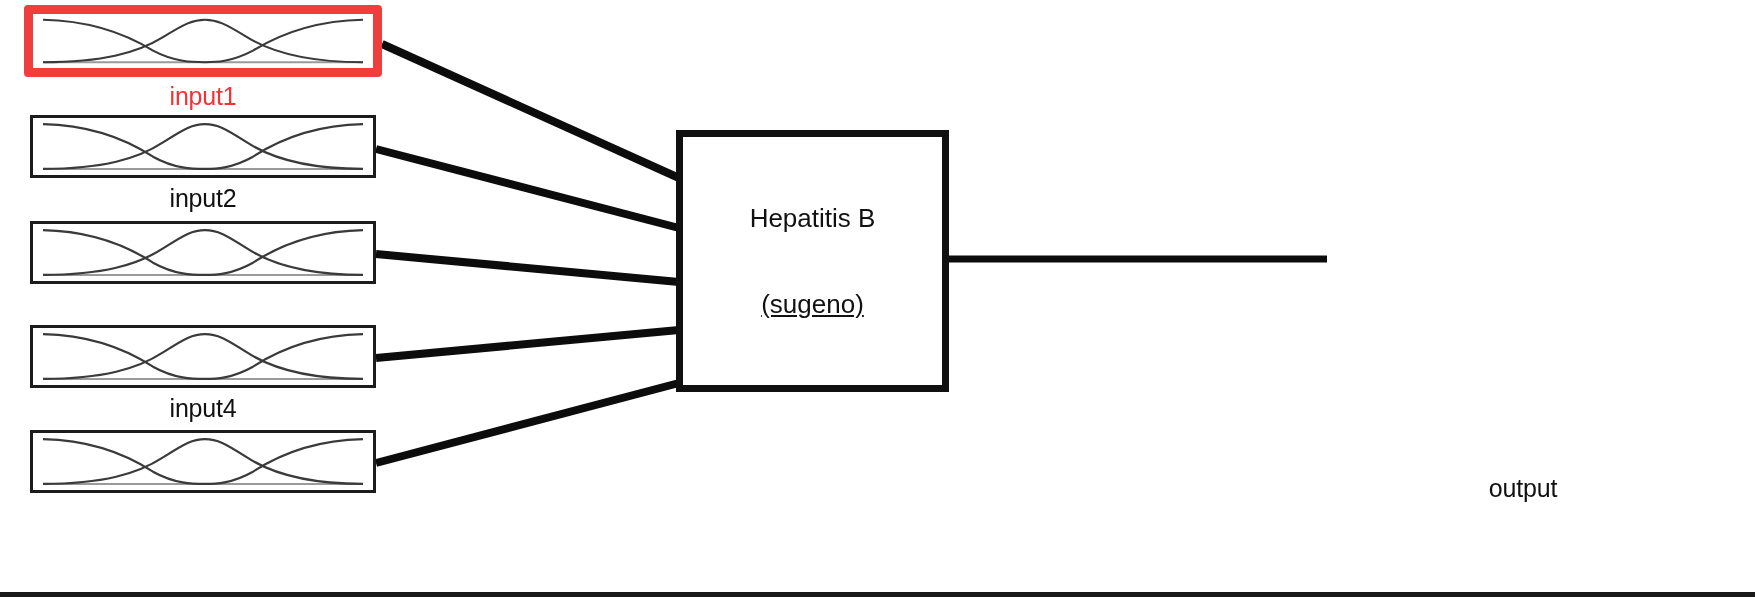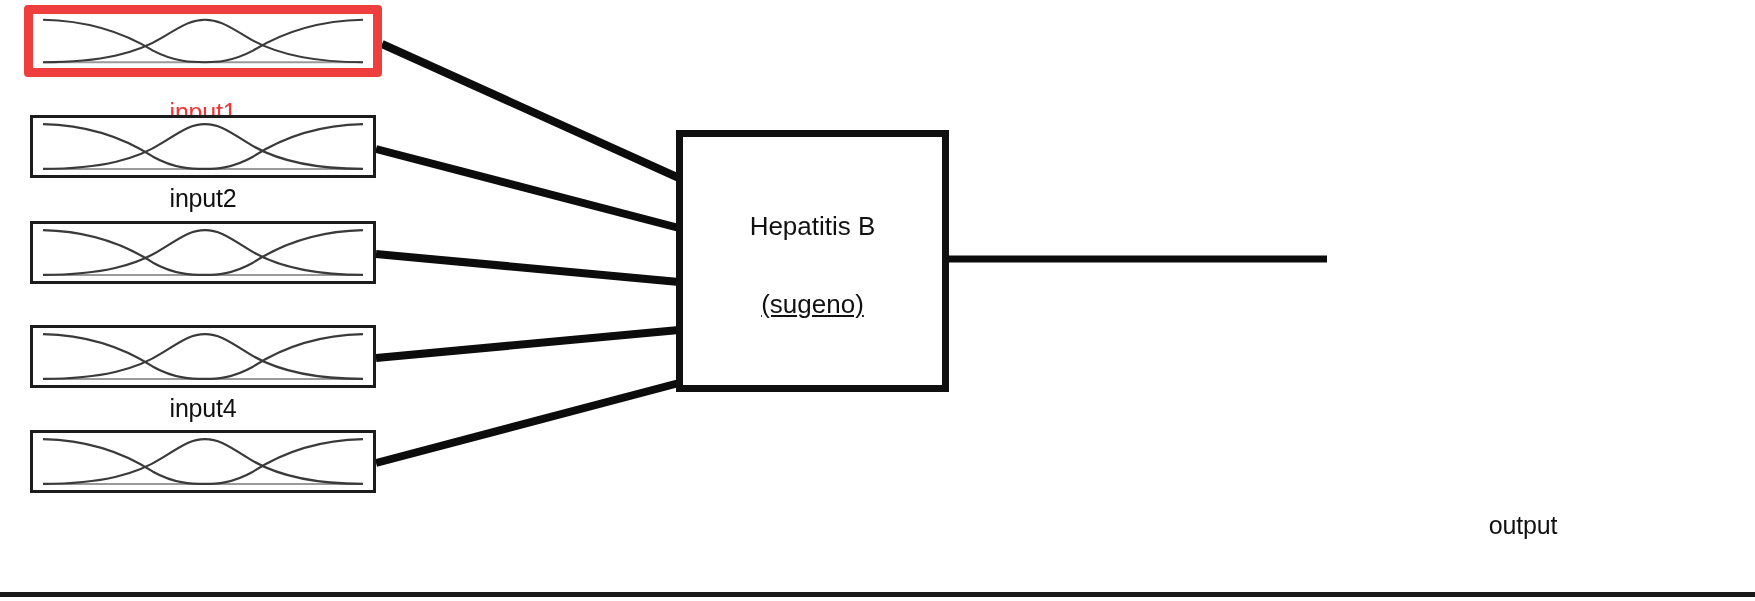--- a/index.html
+++ b/index.html
@@ -51,21 +51,20 @@
     position: absolute;
     text-align: center;
     font-size: 25px;
     color: #111111;
     font-family: "Liberation Sans", sans-serif;
     white-space: nowrap;
     letter-spacing: -0.2px;
   }
   .node-label.red {
     color: #ee3434;
-    margin-top: 16px;
   }
 
   
   #engine-block {
     position: absolute;
     left: 676px;
     top: 130px;
     width: 273px;
     height: 262px;
     box-sizing: border-box;
@@ -74,21 +73,21 @@
   }
   #engine-block .engine-title,
   #engine-block .engine-type {
     position: absolute;
     width: 100%;
     text-align: center;
     font-size: 26px;
     color: #111111;
     white-space: nowrap;
   }
-  #engine-block .engine-title { top: 74px; }
+  #engine-block .engine-title { top: 66px; }
   #engine-block .engine-type  { top: 152px; text-decoration: underline; }
 
   
   #output-block {
     position: absolute;
     left: 1323px;
     top: 102px;
     width: 400px;
     height: 366px;
     box-sizing: border-box;
@@ -189,17 +188,17 @@
       <path class="mf-curve" d="M10,50 C70,50 105,40 130,24 C152,10 160,6 172,6 C184,6 192,10 214,24 C239,40 274,50 330,50"></path>
       <path class="mf-curve" d="M330,6 C280,7 245,22 220,38 C198,50 182,50 172,50"></path>
     </svg>
   </div>
 
   <div id="engine-block">
     <div class="engine-title">Hepatitis B</div>
     <div class="engine-type">(sugeno)</div>
   </div>
 
-  <div class="node-label" style="left:1323px; top:474px; width:400px;margin-top:37px;">output</div>
+  <div class="node-label" style="left:1323px; top:474px; width:400px;">output</div>
 
   <div id="bottom-rule"></div>
 
 </div>
 
 </body></html>

